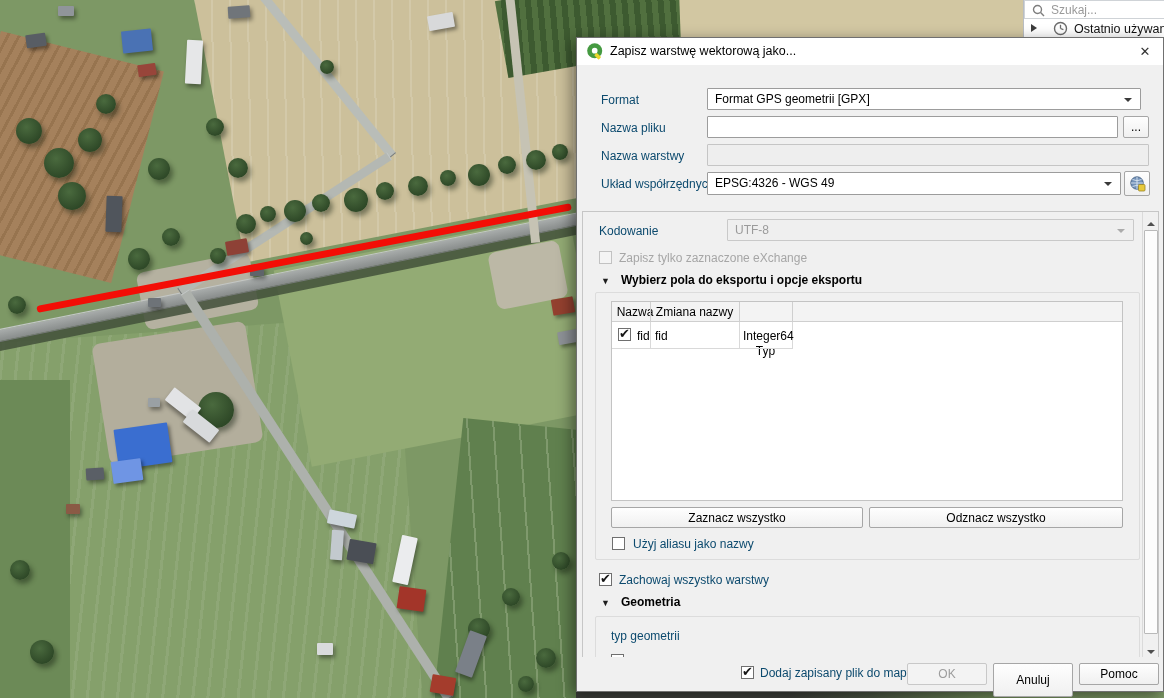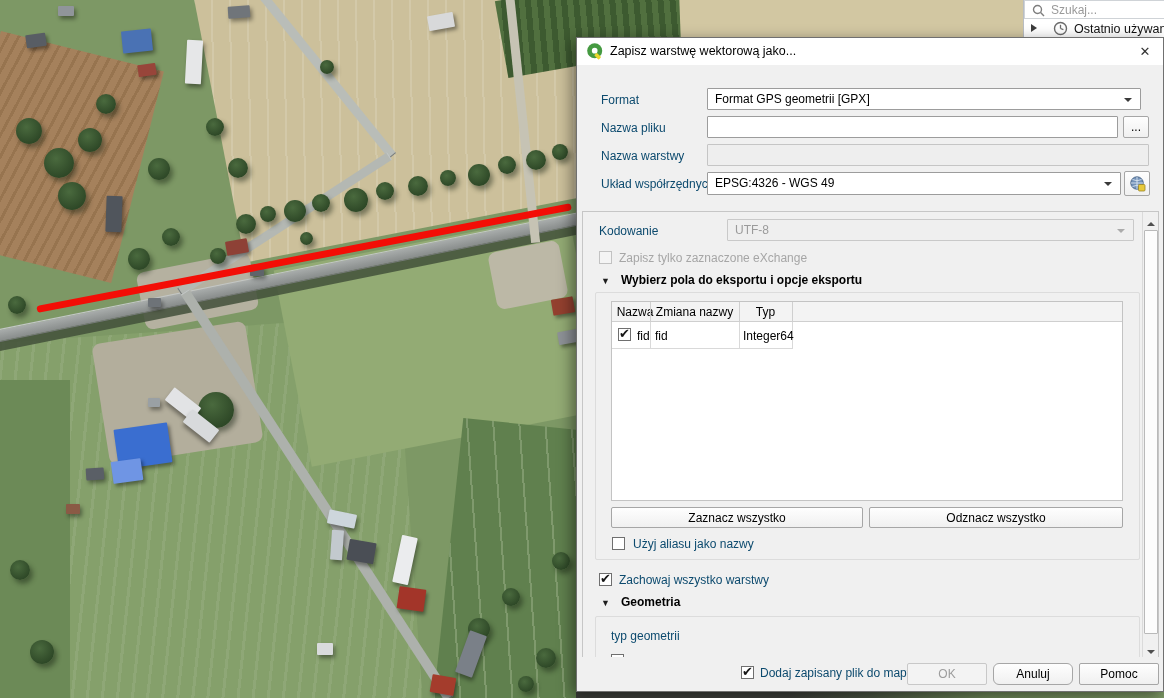--- a/index.html
+++ b/index.html
@@ -239,21 +239,21 @@
 
       <span class="secarr" style="left:18px;top:64px;">▼</span>
       <span class="sec" style="left:38px;top:61px;">Wybierz pola do eksportu i opcje eksportu</span>
 
       <div class="groupframe" style="left:12px;top:80px;width:545px;height:268px;"></div>
 
       <div class="tbl">
         <div class="thead">
           <span class="th" style="left:4px;width:38px;">Nazwa</span>
           <span class="th" style="left:38px;width:89px;">Zmiana nazwy</span>
-          <span class="th" style="left:127px;width:53px;">Typ</span>
+          <span class="th" style="left:127px;width:53px;margin-top:39px;">Typ</span>
           <span class="vline" style="left:38px;height:20px;"></span>
           <span class="vline" style="left:127px;height:20px;"></span>
           <span class="vline" style="left:180px;height:20px;"></span>
         </div>
         <div class="trow" style="width:181px;border-right:1px solid #d9d9d9;">
           <span class="cb checked" style="left:6px;top:6px;"></span>
           <span class="td" style="left:25px;">fid</span>
           <span class="td" style="left:43px;">fid</span>
           <span class="td" style="left:131px;">Integer64</span>
           <span class="cellline" style="left:38px;top:0;height:27px;"></span>
@@ -281,17 +281,17 @@
         <span class="sarr up" style="top:0;"></span>
         <span class="sthumb"></span>
         <span class="sarr down" style="bottom:0;"></span>
       </div>
     </div>
 
     <div class="footer">
       <span class="cb checked" style="left:164px;top:9px;"></span>
       <span class="lbl" style="left:183px;top:9px;">Dodaj zapisany plik do mapy</span>
       <div class="btn dis" style="left:330px;top:6px;width:80px;height:22px;">OK</div>
-      <div class="btn" style="left:416px;top:6px;width:80px;height:22px;border-radius:6px;">Anuluj</div>
+      <div class="btn" style="left:416px;top:6px;width:80px;height:34px;">Anuluj</div>
       <div class="btn" style="left:502px;top:6px;width:80px;height:22px;">Pomoc</div>
     </div>
   </div>
 </div>
 
 </body></html>

